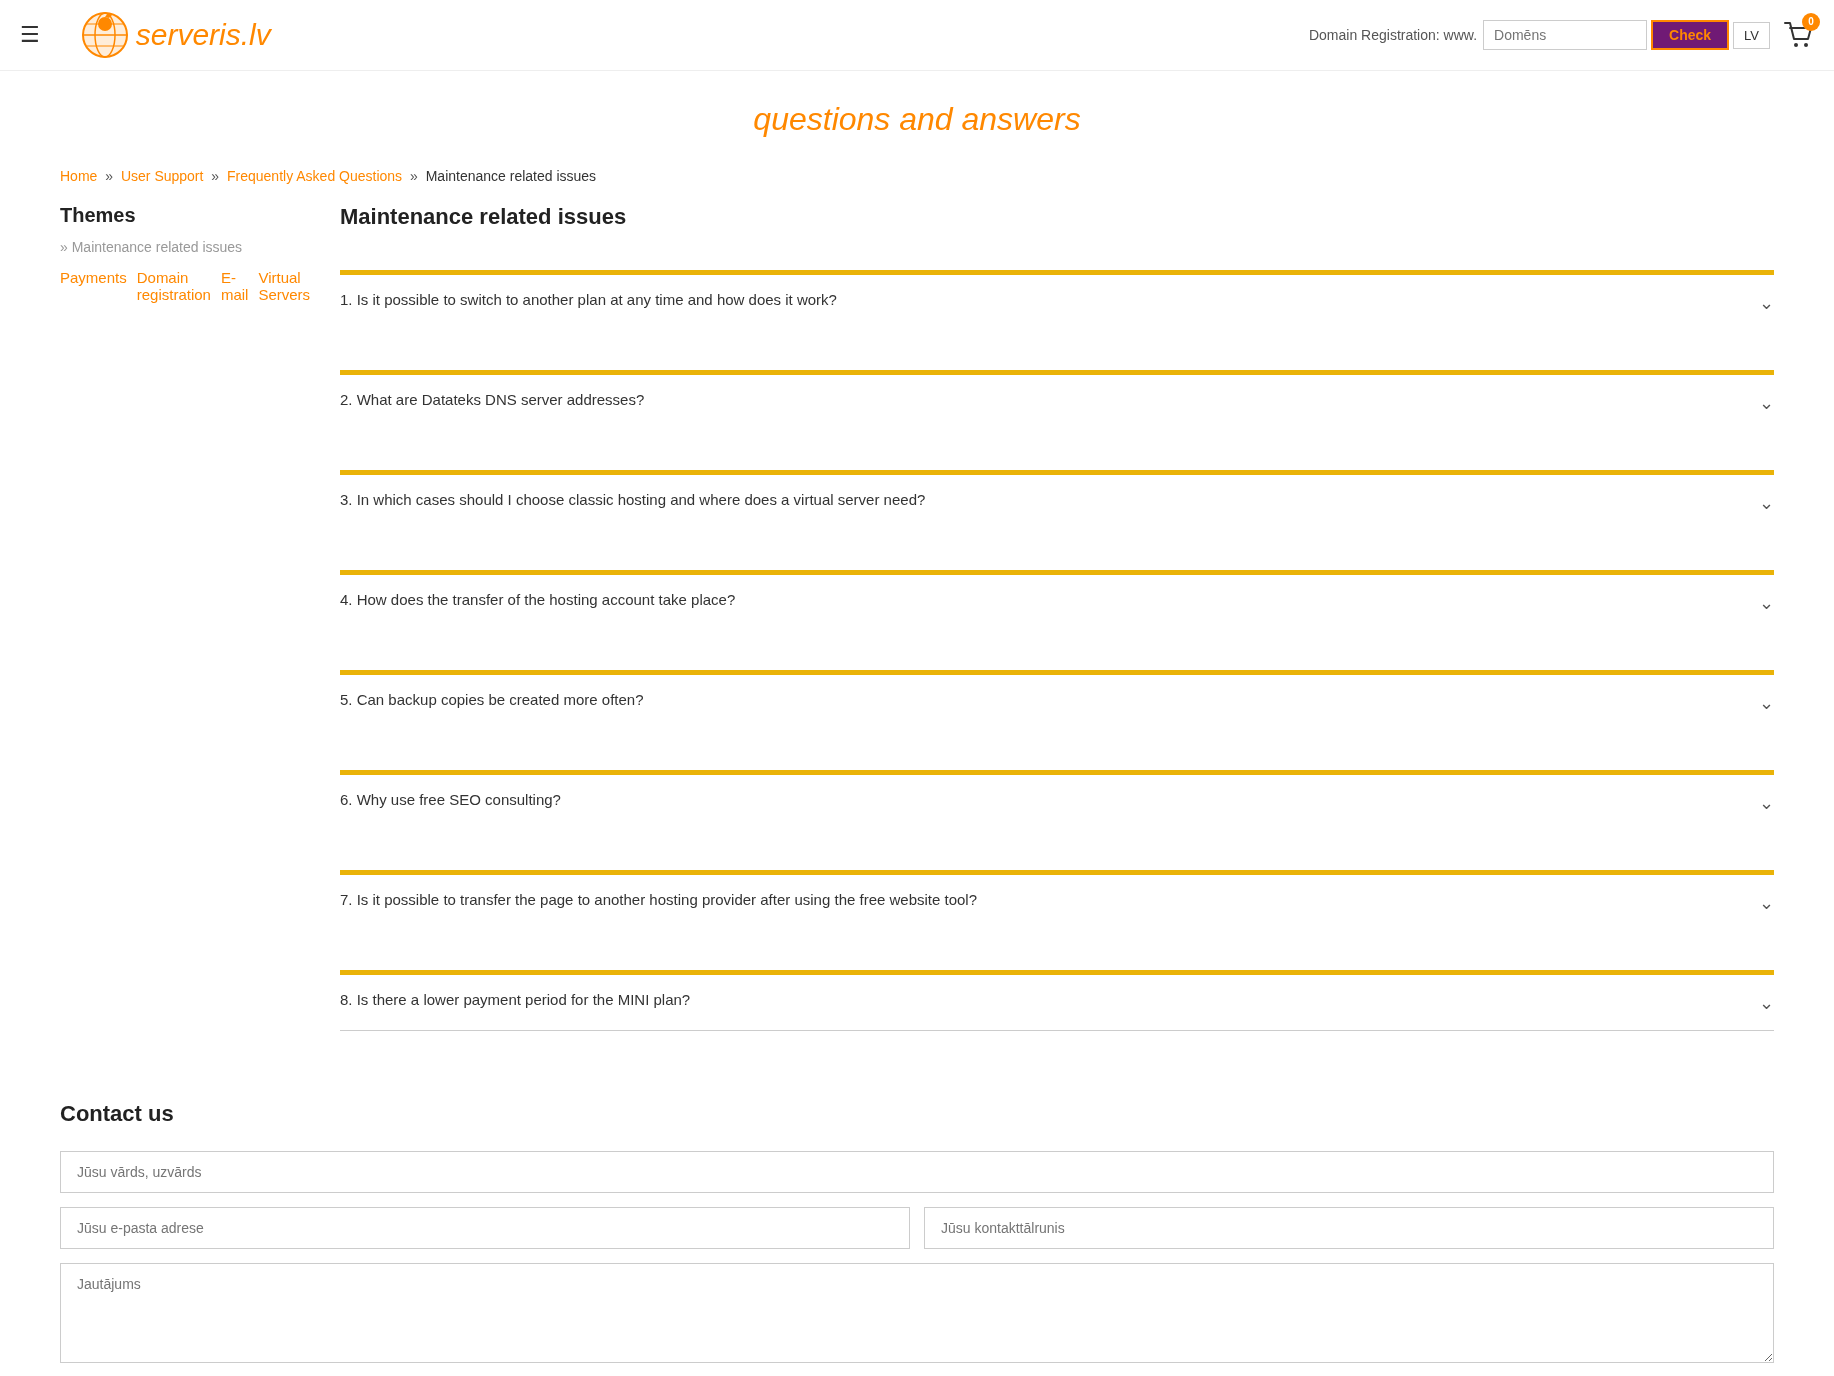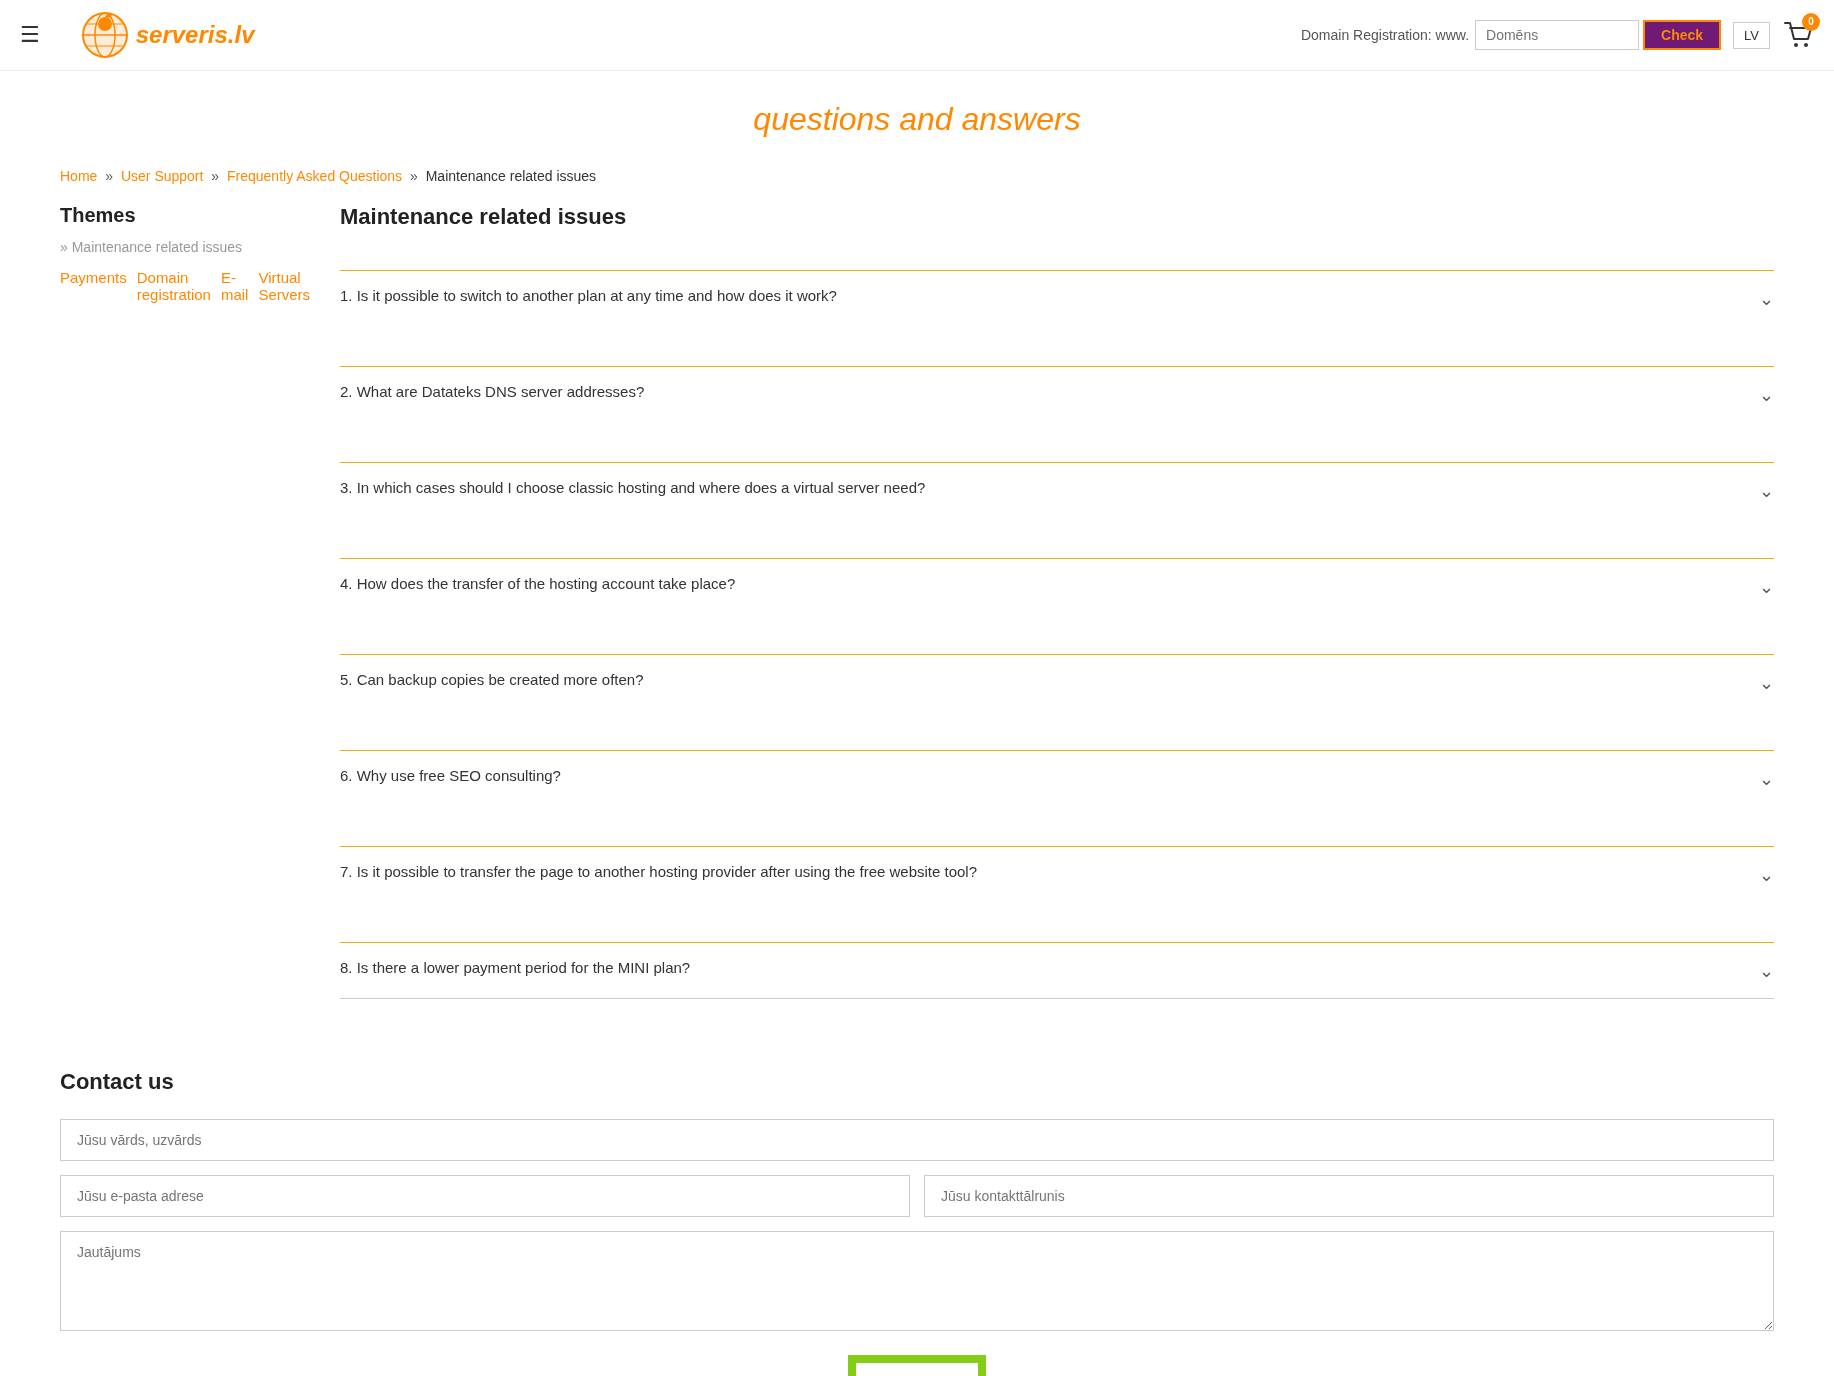--- a/index.html
+++ b/index.html
@@ -19,22 +19,22 @@
       align-items: center;
       margin-left: 30px;
       text-decoration: none;
     }
     .logo-icon {
       width: 50px;
       height: 50px;
       margin-right: 6px;
     }
     .logo-text {
-      font-size: 24px;
-      font-weight: bold;
+      font-size: 30px;
+      font-weight: normal;
       color: #333;
       font-style: italic;
     }
     .logo-text span { color: #f80; }
     .header-spacer { flex: 1; }
     .header-domain-label {
       font-size: 14px;
       color: #555;
       margin-right: 6px;
     }
@@ -56,21 +56,21 @@
       cursor: pointer;
       margin-left: 4px;
     }
     .header-lang-btn {
       border: 1px solid #ccc;
       background: #fff;
       color: #333;
       padding: 5px 10px;
       font-size: 13px;
       cursor: pointer;
-      margin-left: 12px;
+      margin-left: 4px;
     }
     .header-cart {
       position: relative;
       margin-left: 14px;
       cursor: pointer;
     }
     .cart-badge {
       position: absolute;
       top: -6px;
       right: -6px;
@@ -155,21 +155,21 @@
     .faq-section {
       flex: 1;
     }
     .faq-section-title {
       font-size: 22px;
       font-weight: bold;
       color: #222;
       margin-bottom: 20px;
     }
     .faq-item {
-      border-top: 1px solid #eab308;
+      border-top: 5px solid #eab308;
       padding: 16px 0;
       margin-top: 40px;
     }
     .faq-item:last-child { border-bottom: 1px solid #ccc; }
     .faq-question {
       display: flex;
       justify-content: space-between;
       align-items: flex-start;
       cursor: pointer;
       font-size: 15px;

